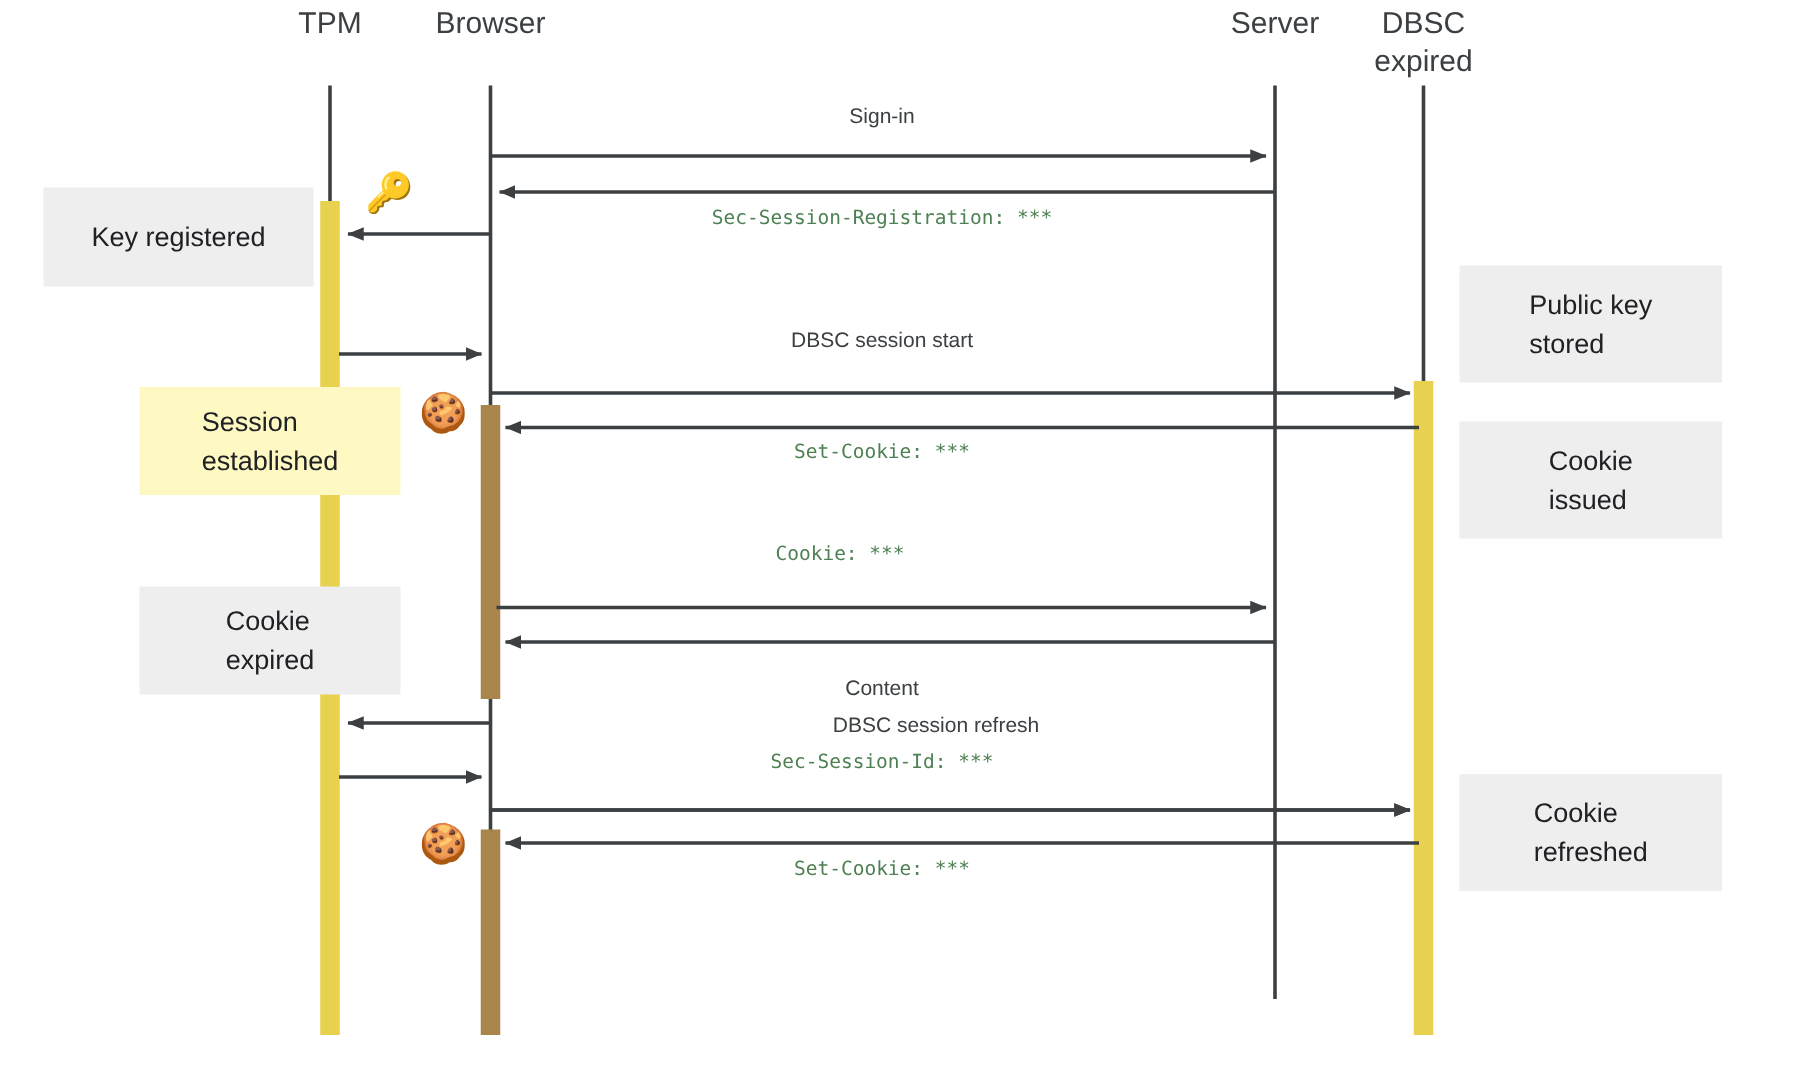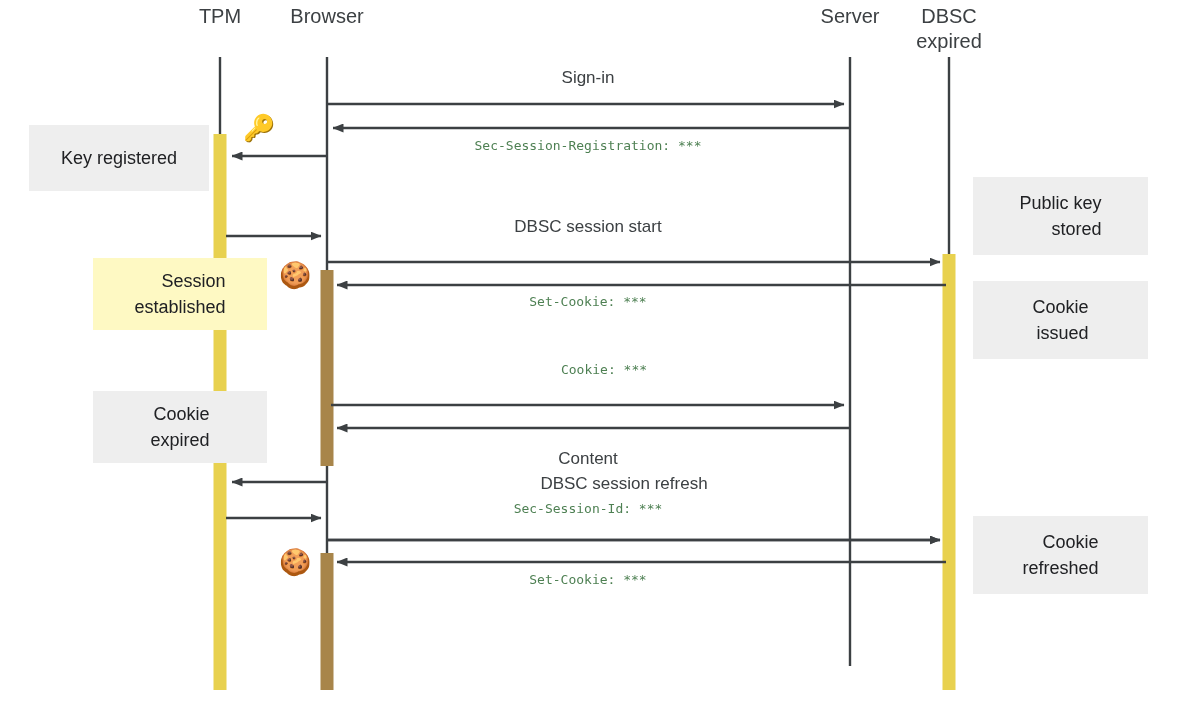--- a/index.html
+++ b/index.html
@@ -38,36 +38,36 @@
   
   .note{
     position:absolute;
     background:#eeeeee;
     color:#202124;
     font-size:18px;
     line-height:26px;
     display:flex;
     align-items:center;
     justify-content:center;
-    text-align:right;
+    text-align:left;
     white-space:pre-line;
     box-sizing:border-box;
     padding:4px 8px;
   }
 
   
   .msg-label{
     position:absolute;
     transform:translateX(-50%);
     text-align:center;
     white-space:nowrap;
   }
   .msg-label.plain{
     font-family:"Liberation Sans","DejaVu Sans",sans-serif;
-    font-size:17px;
+    font-size:14px;
     line-height:21px;
     color:#3c4043;
   }
   .msg-label.code{
     font-family:"DejaVu Sans Mono","Liberation Mono",monospace;
     font-size:13px;
     line-height:21px;
     color:#4e8053;
     letter-spacing:0px;
   }
@@ -144,21 +144,21 @@
 issued</div>
       <div class="note" style="left: 973px; top: 516px; width: 175px; height: 78px; background: rgb(238, 238, 238); color: rgb(32, 33, 36);">Cookie
 refreshed</div>
     </div>
 
   <div id="labels-layer">
       <div class="msg-label plain" style="left: 588px; top: 67px; color: rgb(60, 64, 67);">Sign-in</div>
       <div class="msg-label code" style="left: 588px; top: 135px; color: rgb(78, 128, 83);">Sec-Session-Registration: ***</div>
       <div class="msg-label plain" style="left: 588px; top: 216px; color: rgb(60, 64, 67);">DBSC session start</div>
       <div class="msg-label code" style="left: 588px; top: 291px; color: rgb(78, 128, 83);">Set-Cookie: ***</div>
-      <div class="msg-label code" style="left: 604px; top: 359px; color: rgb(78, 128, 83);">Cookie: ***</div>
+      <div class="msg-label code" style="left: 560px; top: 359px; color: rgb(78, 128, 83);">Cookie: ***</div>
       <div class="msg-label plain" style="left: 588px; top: 431px; color: rgb(60, 64, 67); margin-top: 17px;">Content</div>
       <div class="msg-label plain" style="left: 588px; top: 473px; color: rgb(60, 64, 67); margin-left: 36px;">DBSC session refresh</div>
       <div class="msg-label code" style="left: 588px; top: 498px; color: rgb(78, 128, 83);">Sec-Session-Id: ***</div>
       <div class="msg-label code" style="left: 588px; top: 569px; color: rgb(78, 128, 83);">Set-Cookie: ***</div>
     </div>
 
   <div id="icons-layer">
       <div class="glyph" title="key" style="left: 260px; top: 128px;">🔑</div>
       <div class="glyph" title="cookie" style="left: 296px; top: 275px;">🍪</div>
       <div class="glyph" title="cookie" style="left: 296px; top: 562px;">🍪</div>

